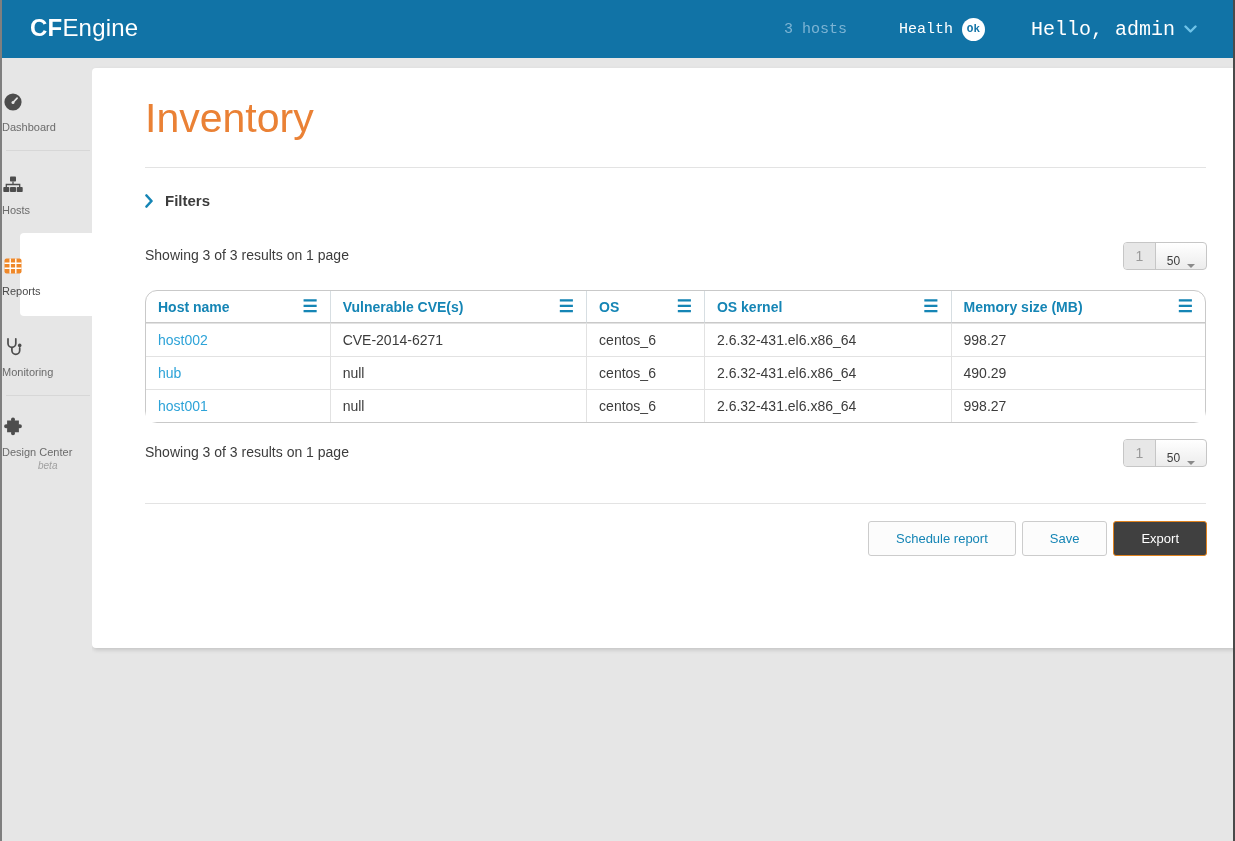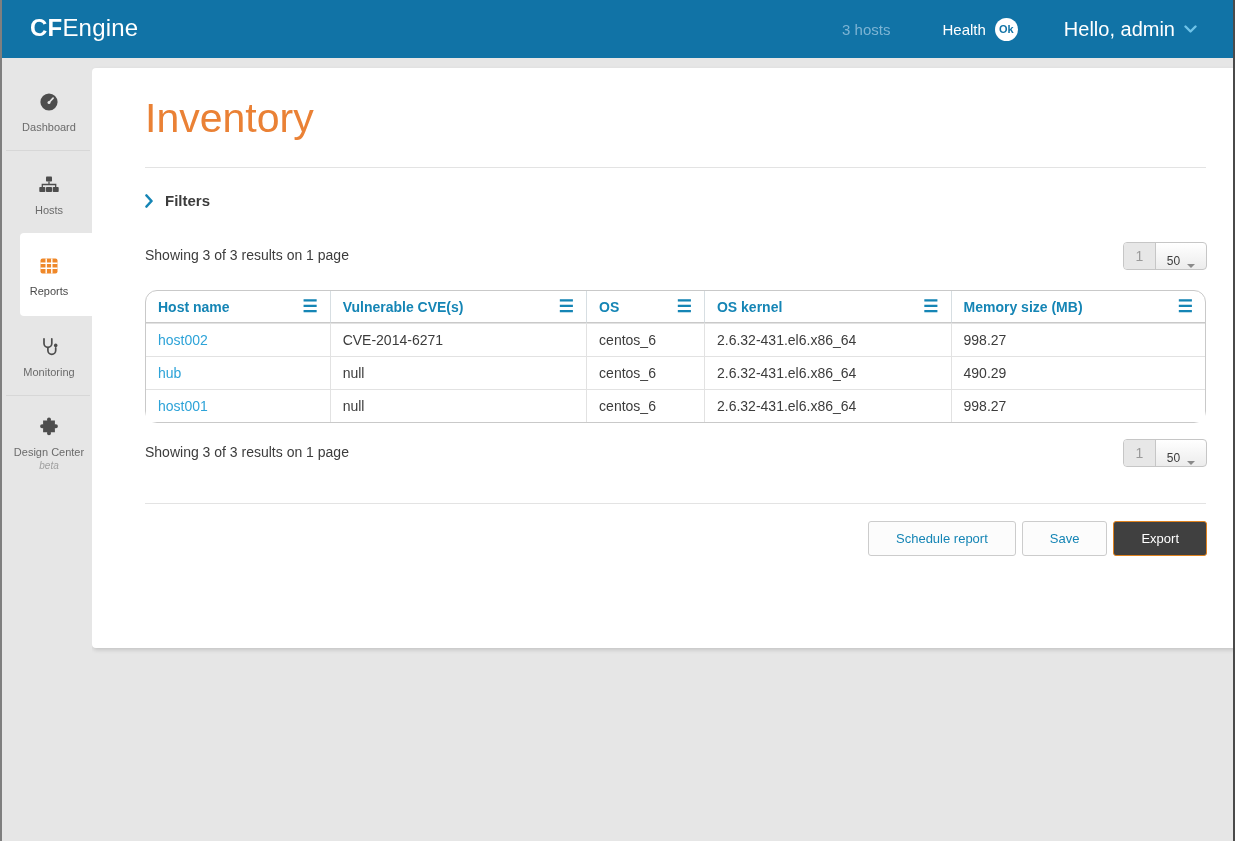--- a/index.html
+++ b/index.html
@@ -9,36 +9,36 @@
 
   
   .edge-left  { position: absolute; left: 0; top: 0; bottom: 0; width: 2px; background: #7f7f7f; z-index: 50; }
   .edge-right { position: absolute; right: 0; top: 0; bottom: 0; width: 2px; background: #4a4a4a; z-index: 50; }
 
   
   .topbar { position: absolute; top: 0; left: 0; right: 0; height: 58px; background: #1173a6; z-index: 10; text-align: center; }
   .brand { position: absolute; left: 30px; top: 14px; font-size: 24px; color: #fff; letter-spacing: .2px; }
   .brand b { font-weight: 700; }
   .brand span.lt { font-weight: 400; }
-  .topbar-right { position: absolute; right: 38px; top: 0; height: 58px; display: flex; align-items: center; }
+  .topbar-right { position: absolute; right: 38px; top: 0; height: 58px; display: flex; align-items: center; font-family: Liberation Mono, monospace; }
   .hosts-link { color: #7db4d4; font-size: 15px; margin-right: 52px; cursor: pointer; }
   .health { display: flex; align-items: center; color: #fff; font-size: 15px; margin-right: 46px; cursor: pointer; }
   .health-badge { margin-left: 9px; width: 23px; height: 23px; border-radius: 50%; background: #fff; color: #1173a6;
                   font-size: 11px; font-weight: 700; display: flex; align-items: center; justify-content: center; }
   .user-menu { display: flex; align-items: center; color: #fff; font-size: 20px; cursor: pointer; }
   .user-menu svg { margin-left: 9px; }
 
   
   .sidebar { position: absolute; left: 2px; top: 58px; width: 90px; bottom: 0; background: #e6e6e6; z-index: 5; }
-  .side-item { position: absolute; left: 8px; width: 78px; text-align: center; color: #6b6b6b; font-size: 11px; cursor: pointer; }
+  .side-item { position: absolute; left: 0; width: 78px; color: #6b6b6b; font-size: 11px; cursor: pointer; }
   .side-item .icn { display: block; height: 24px; margin-bottom: 6px; }
   .side-divider { position: absolute; left: 4px; width: 84px; border-top: 1px solid #d7d7d7; }
   .side-active-bg { position: absolute; left: 18px; top: 175px; width: 72px; height: 83px; background: #fff; border-radius: 4px 0 0 4px; }
   .side-item.active { color: #4a4a4a; }
-  .beta { display: block; font-style: italic; font-size: 10px; color: #a0a0a0; margin-top: 2px; }
+  .beta { display: block; font-style: italic; font-size: 10px; color: #a0a0a0; margin-top: 2px; padding-left: 36px; }
 
   
   .panel { position: absolute; left: 92px; top: 68px; width: 1143px; height: 580px; background: #fff;
            border-radius: 4px 0 0 4px; box-shadow: 1px 2px 4px rgba(0,0,0,.15); z-index: 4; }
 
   .page-title { position: absolute; left: 53px; top: 27px; font-size: 41px; font-weight: 400; color: #ea8135; }
   .hr1 { position: absolute; left: 53px; right: 29px; top: 99px; border-top: 1px solid #e3e3e3; }
 
   .filters-row { position: absolute; left: 53px; top: 124px; display: flex; align-items: center; cursor: pointer; }
   .filters-row svg { margin-right: 11px; }

